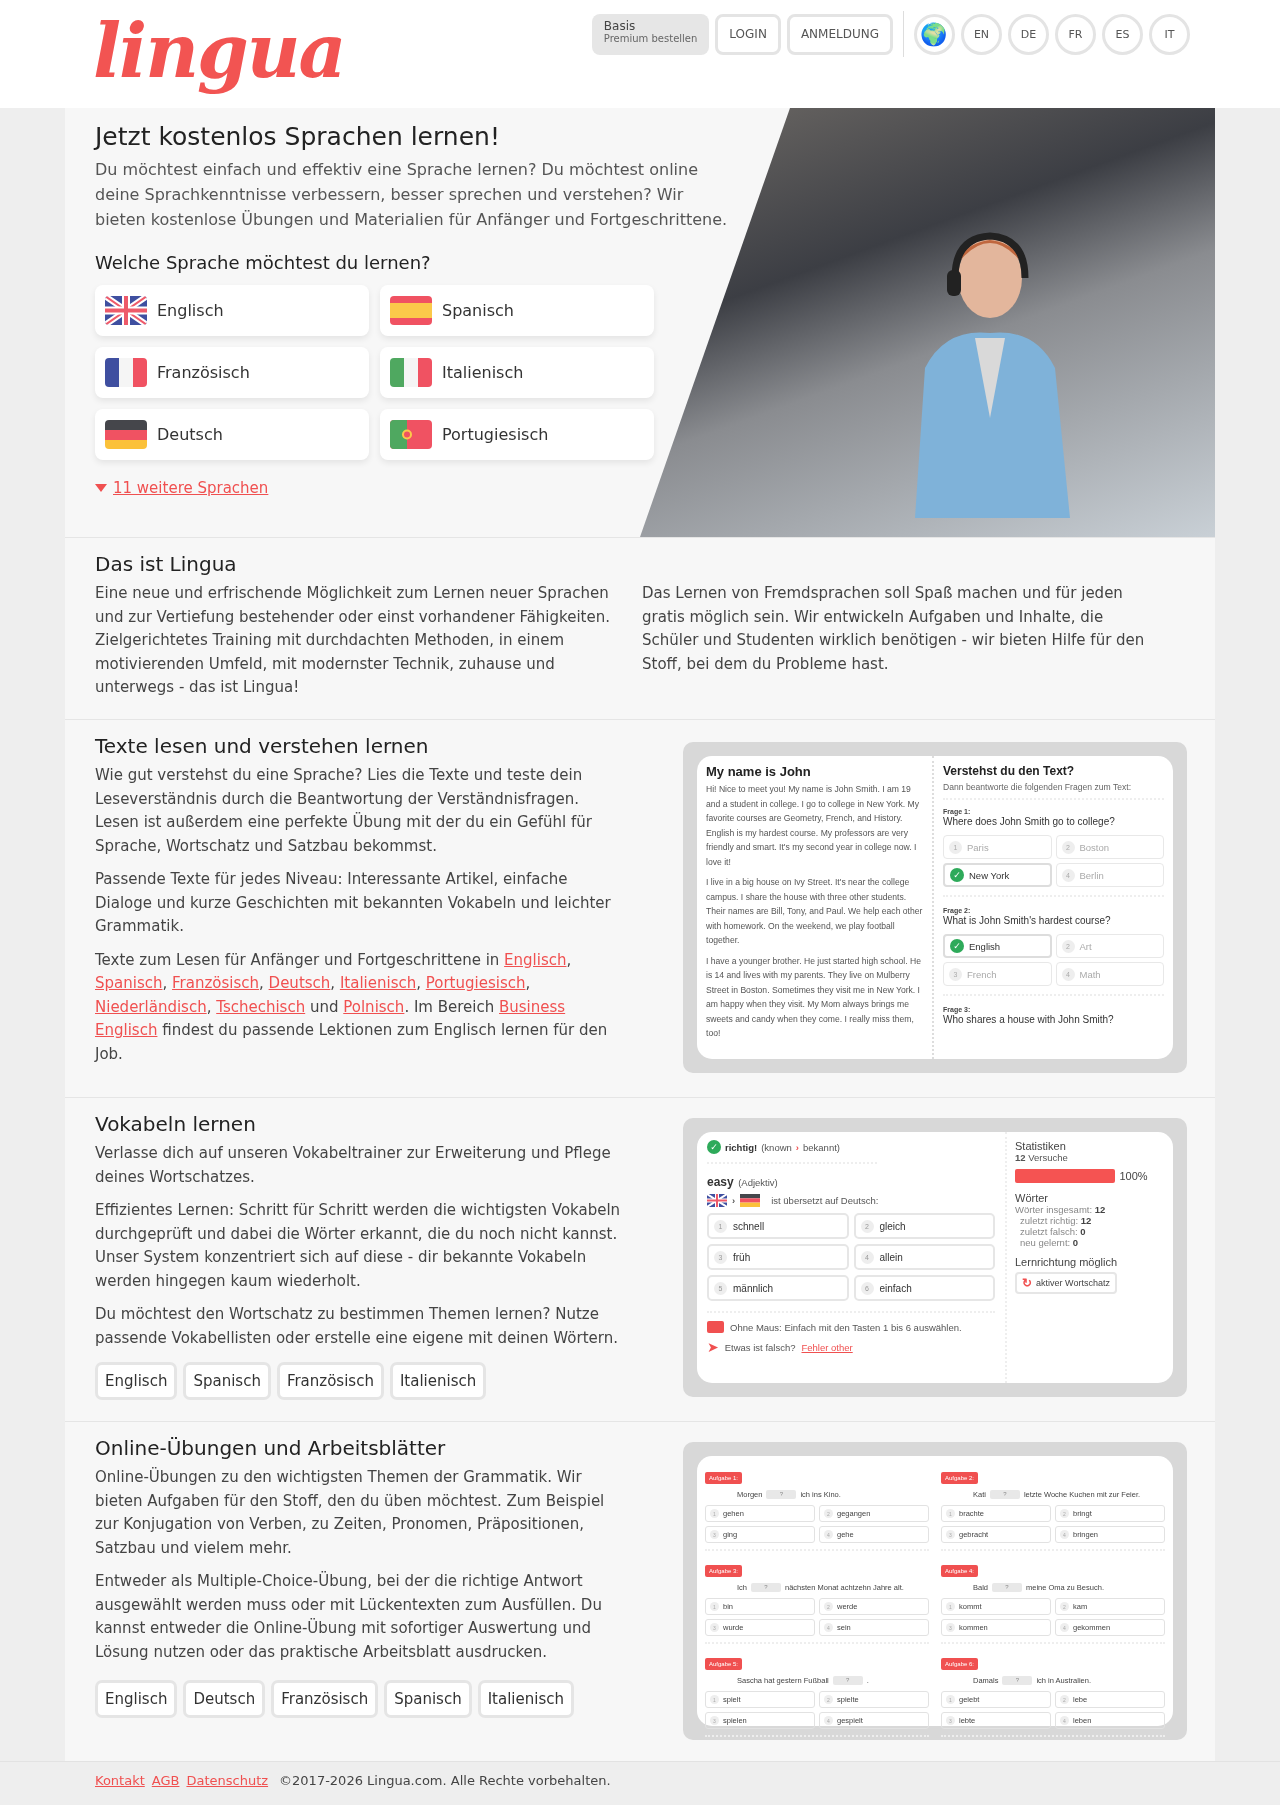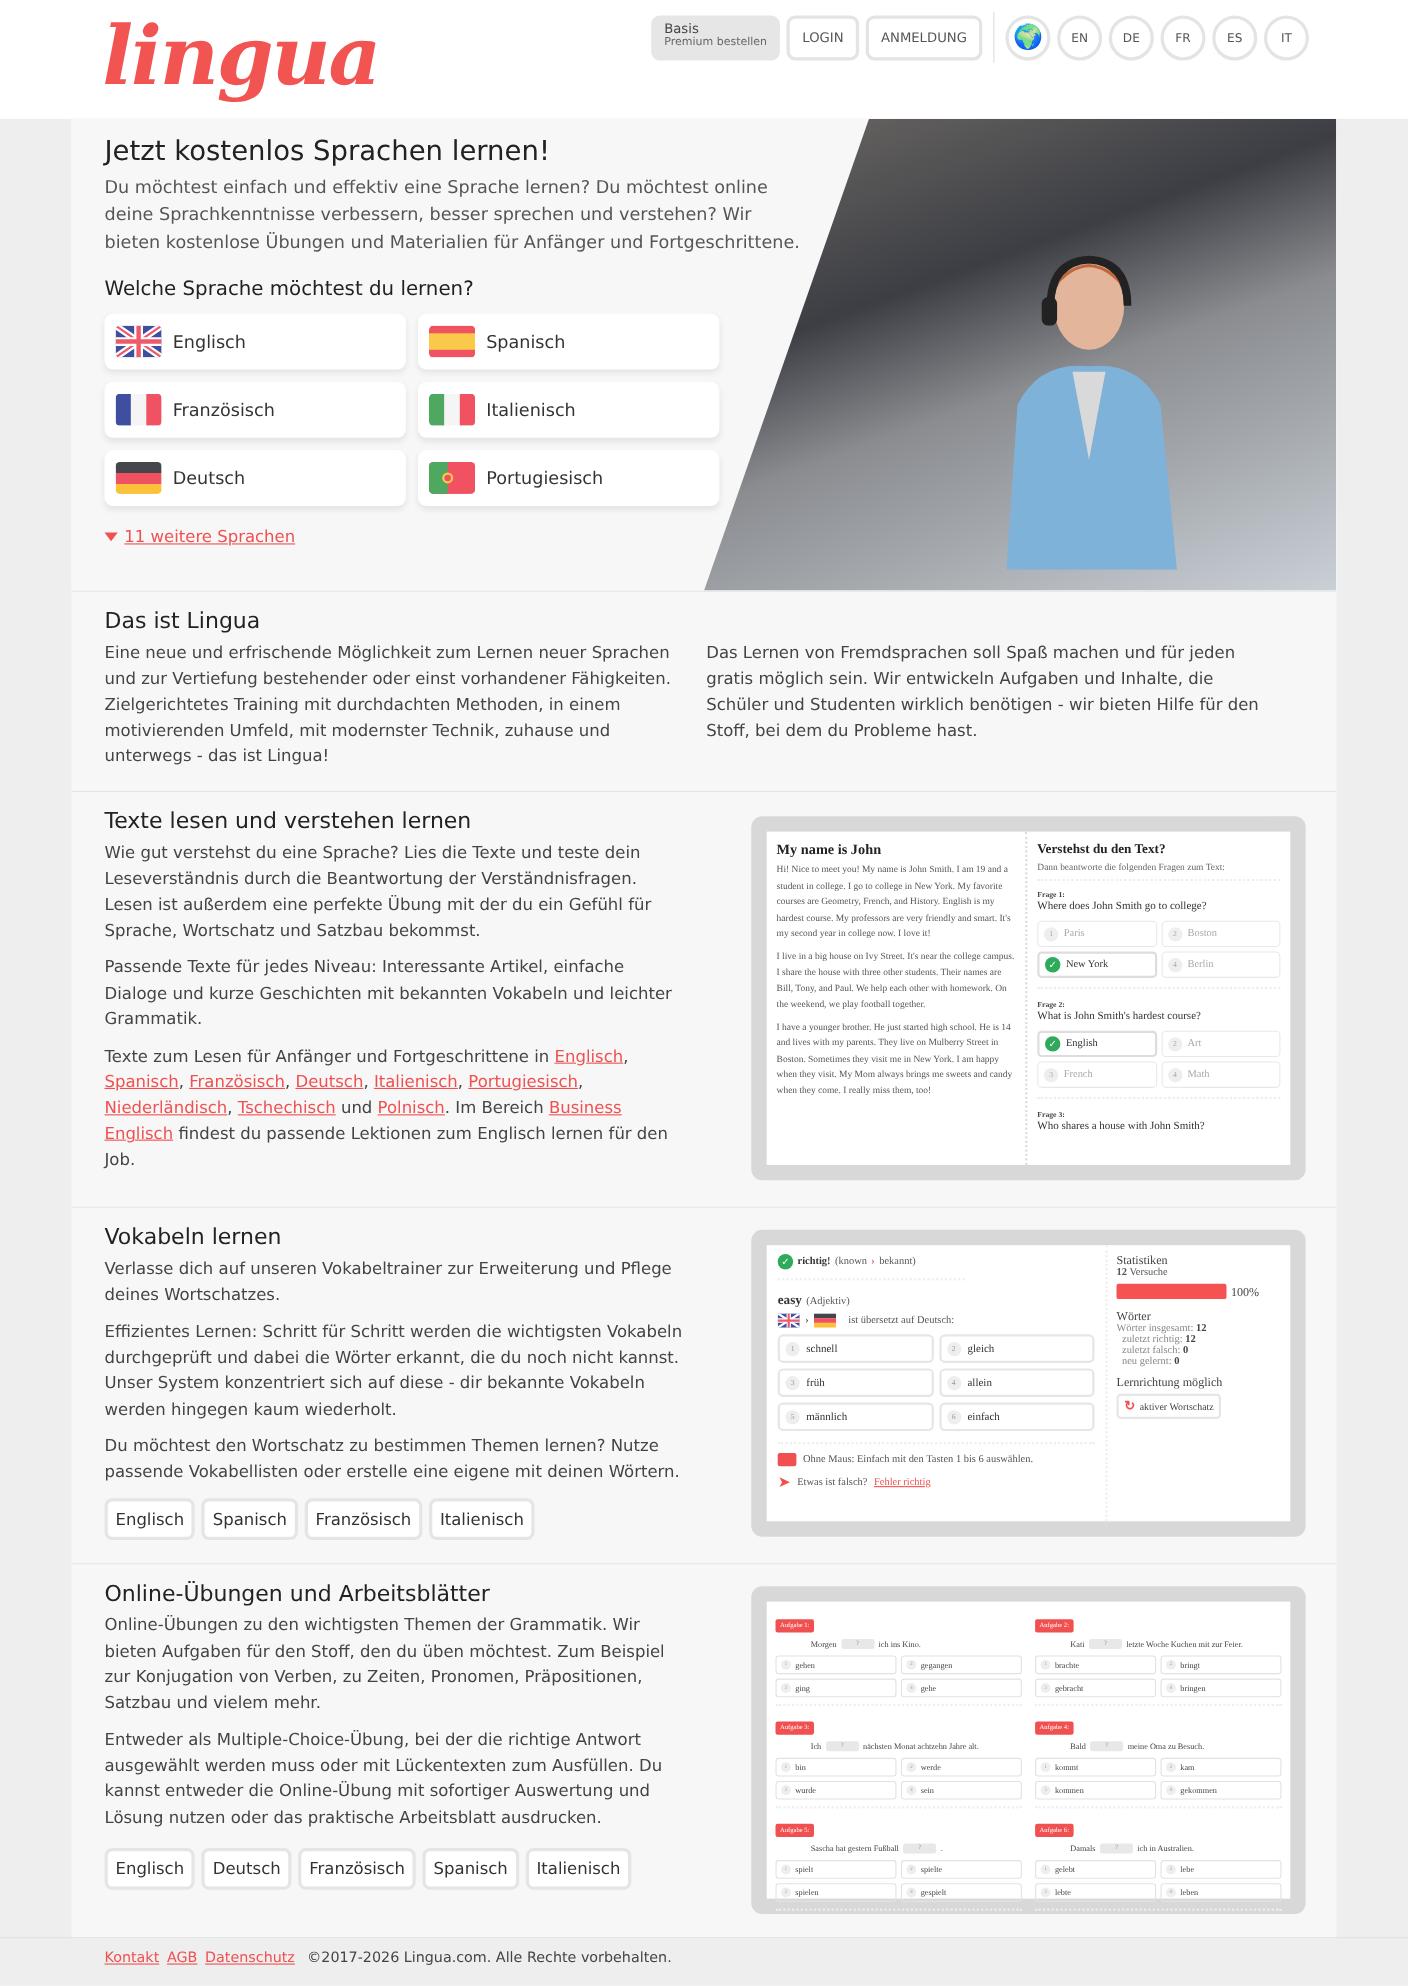--- a/index.html
+++ b/index.html
@@ -34,21 +34,21 @@
     background: linear-gradient(160deg, #6e6a66 0%, #3c3e44 35%, #8a8c90 55%, #c9d0d6 100%);
     clip-path: polygon(150px 0, 575px 0, 575px 429px, 0 429px); }
   .person { position: absolute; left: 255px; top: 110px; width: 180px; height: 300px; }
 
   .section { border-top: 1px solid #e5e5e5; position: relative; padding: 14px 30px 20px 30px; }
   .section h3 { font-size: 20px; font-weight: normal; color: #222; margin-bottom: 6px; }
   .section p { font-size: 15px; line-height: 23.5px; color: #444; margin-bottom: 10px; }
   .cols { display: flex; gap: 32px; }
   .cols > div { width: 515px; }
   .shot { position: absolute; right: 28px; width: 504px; background: #d8d8d8; border-radius: 10px; padding: 14px; }
-  .shot-inner { background: #fff; height: 100%; display: flex; font-family: Liberation Serif, serif; }
+  .shot-inner { background: #fff; height: 100%; display: flex; font-family: Liberation Sans, sans-serif; border-radius: 15px; }
 
   .tagbtns { display: flex; gap: 6px; margin-top: 12px; }
   .tagbtn { border: 3px solid #e5e5e5; border-radius: 7px; background: #fff; font-size: 15px; padding: 7px 7px; color: #333; }
 
   
   .read-l { width: 237px; padding: 8px 9px; border-right: 2px dotted #ddd; }
   .read-l h4 { font-size: 13px; color: #222; margin-bottom: 3px; }
   .read-l p { font-size: 8.6px; line-height: 14.5px; color: #555; margin-bottom: 6px; }
   .read-r { flex: 1; padding: 8px 9px; }
   .read-r h4 { font-size: 12px; color: #222; }
@@ -326,21 +326,21 @@
                 <span>einfach</span>
               </div>
           </div>
           <div class="small" style="display:flex;align-items:center;gap:6px;margin-bottom:6px;">
             <span style="display:inline-block;width:17px;height:12px;background:#f05050;border-radius:2px;"></span>
             <span>Ohne Maus: Einfach mit den Tasten 1 bis 6 auswählen.</span>
           </div>
           <div class="small" style="display:flex;align-items:center;gap:6px;">
             <span style="color:#f05050;font-size:14px;">➤</span>
             <span>Etwas ist falsch?</span>
-            <a href="#">Fehler richtig</a>
+            <a href="#">Fehler other</a>
           </div>
         </div>
         <div class="voc-r">
           <div class="stat-h">Statistiken</div>
           <div class="small"><b>12</b> <span>Versuche</span></div>
           <div style="margin-top:3px;"><span class="bar"></span> <span style="font-size:11px;color:#444">100%</span></div>
           <div class="stat-h" style="margin-top:8px;">Wörter</div>
           <div class="small" style="color:#888"><span>Wörter insgesamt:</span> <b style="color:#444">12</b></div>
           <div class="small" style="color:#888;padding-left:5px"><span>zuletzt richtig:</span> <b style="color:#444">12</b></div>
           <div class="small" style="color:#888;padding-left:5px"><span>zuletzt falsch:</span> <b style="color:#444">0</b></div>

